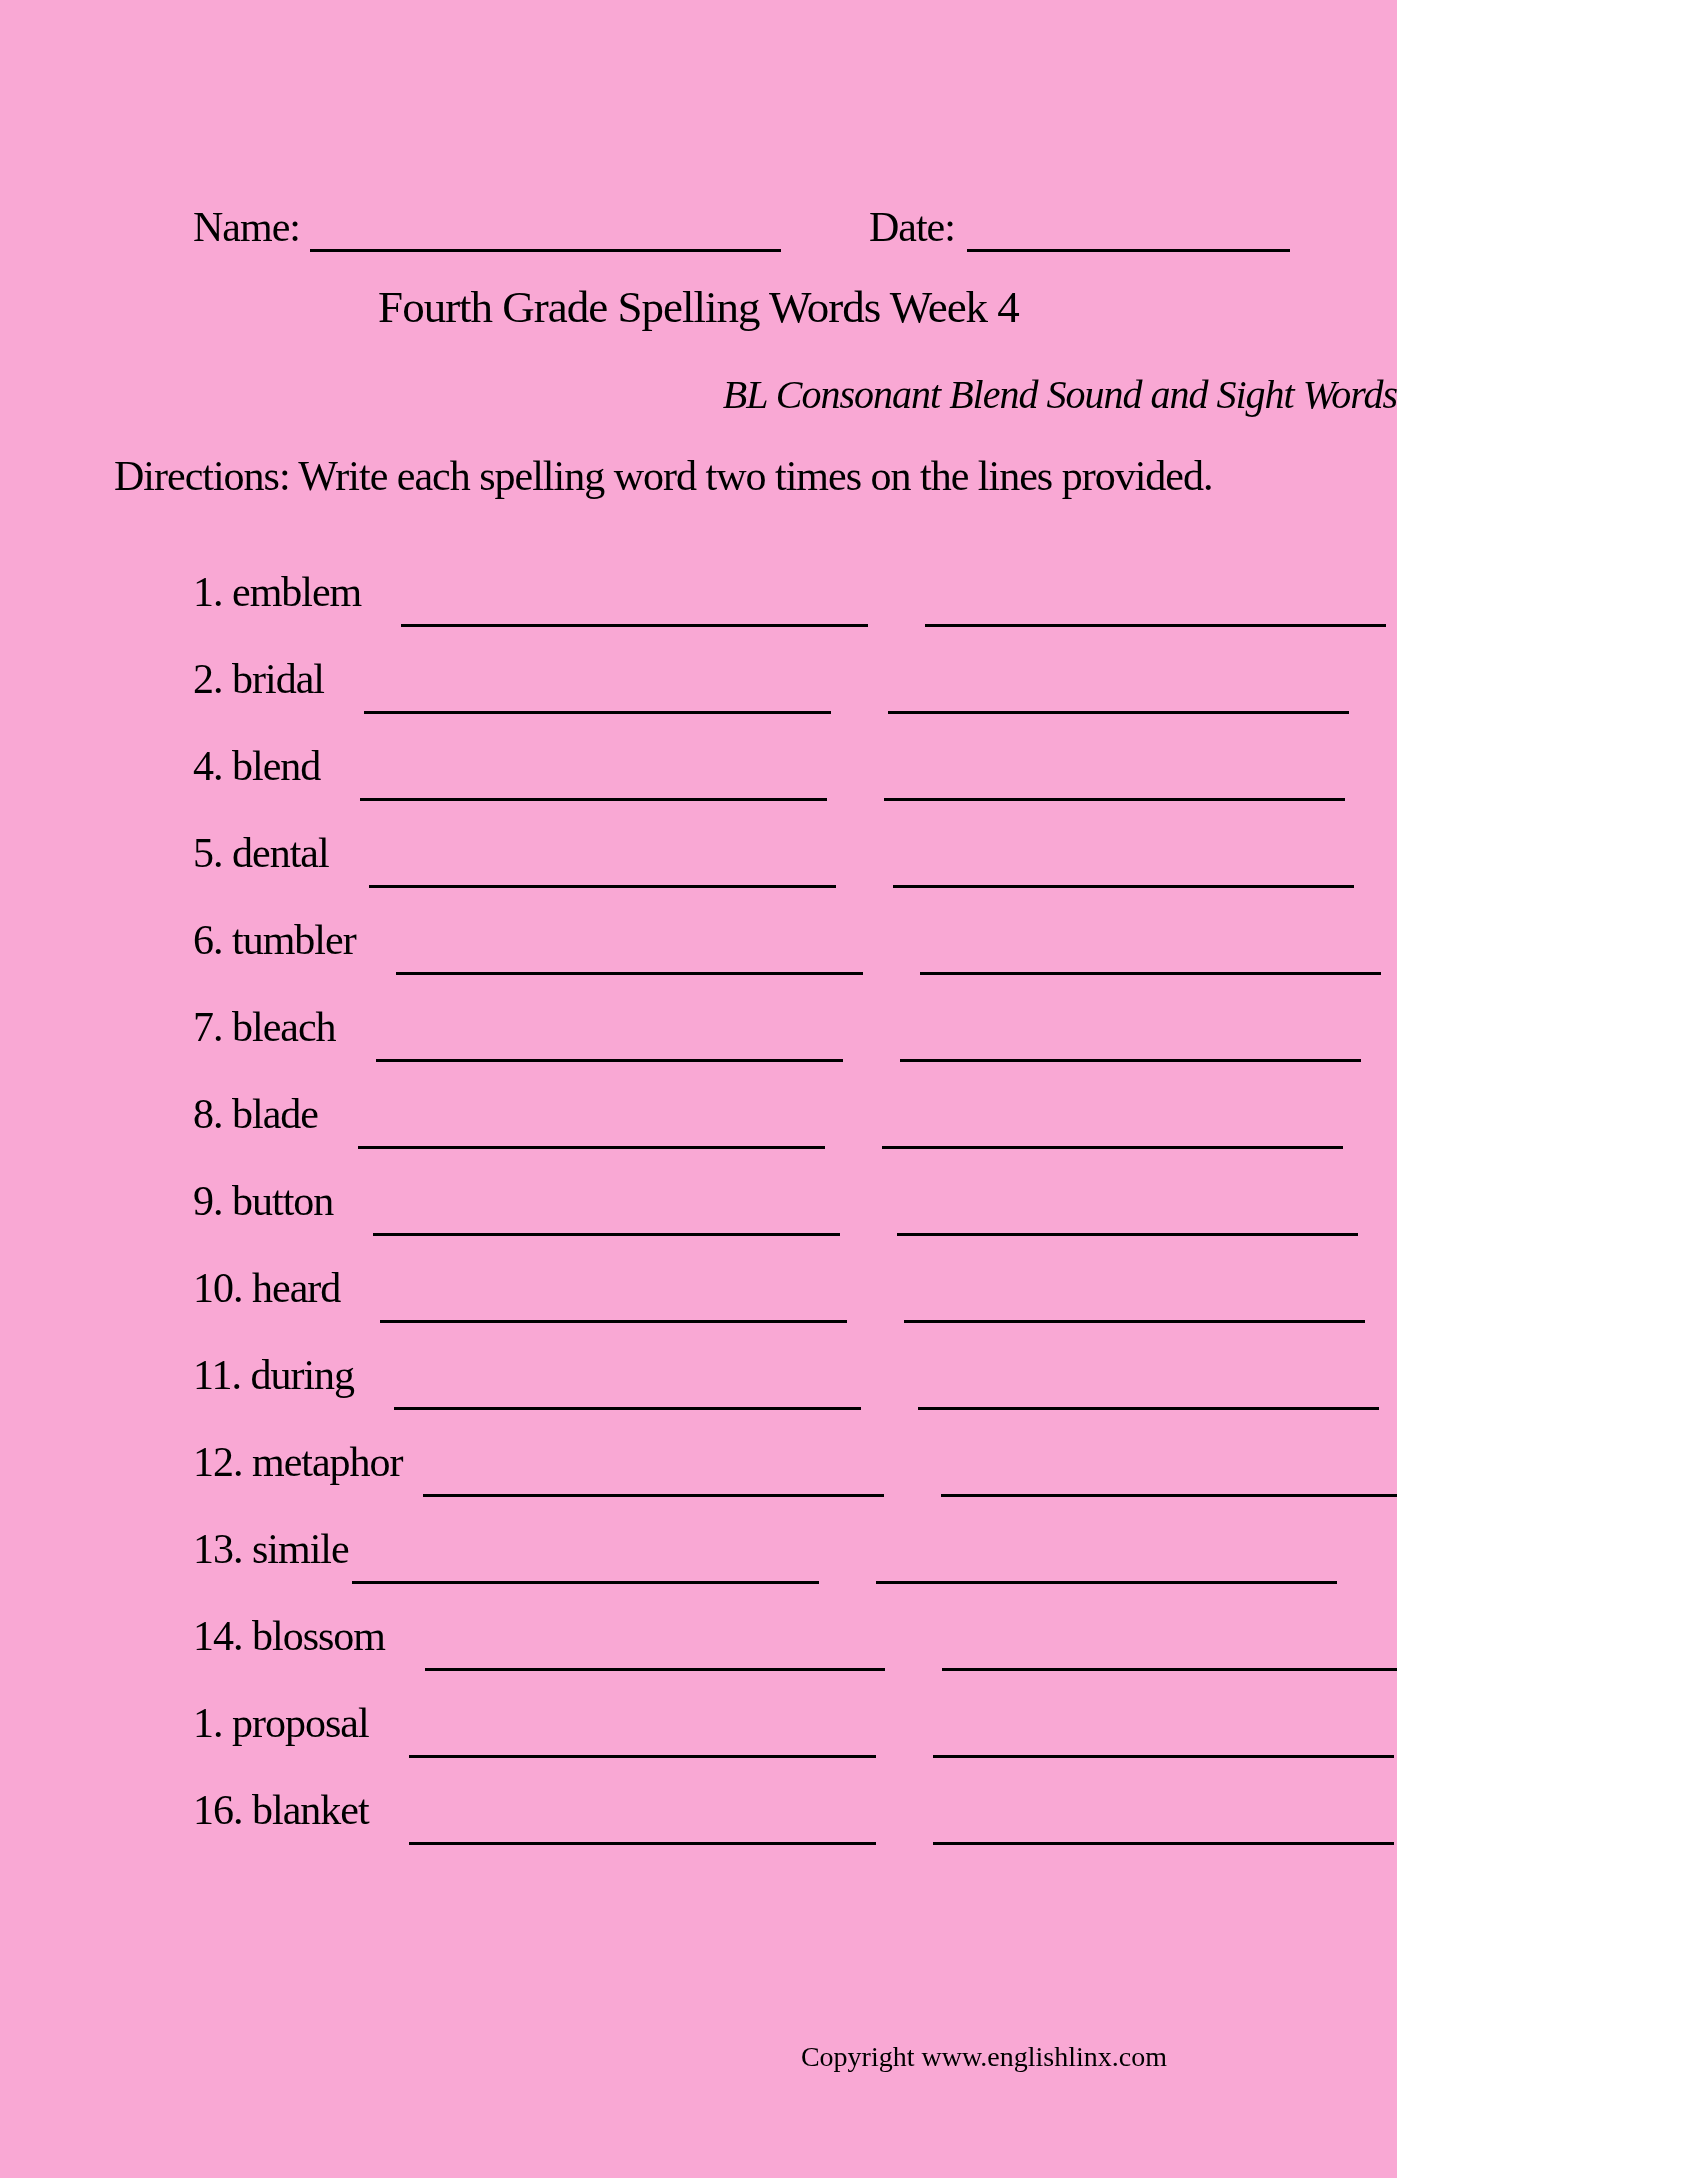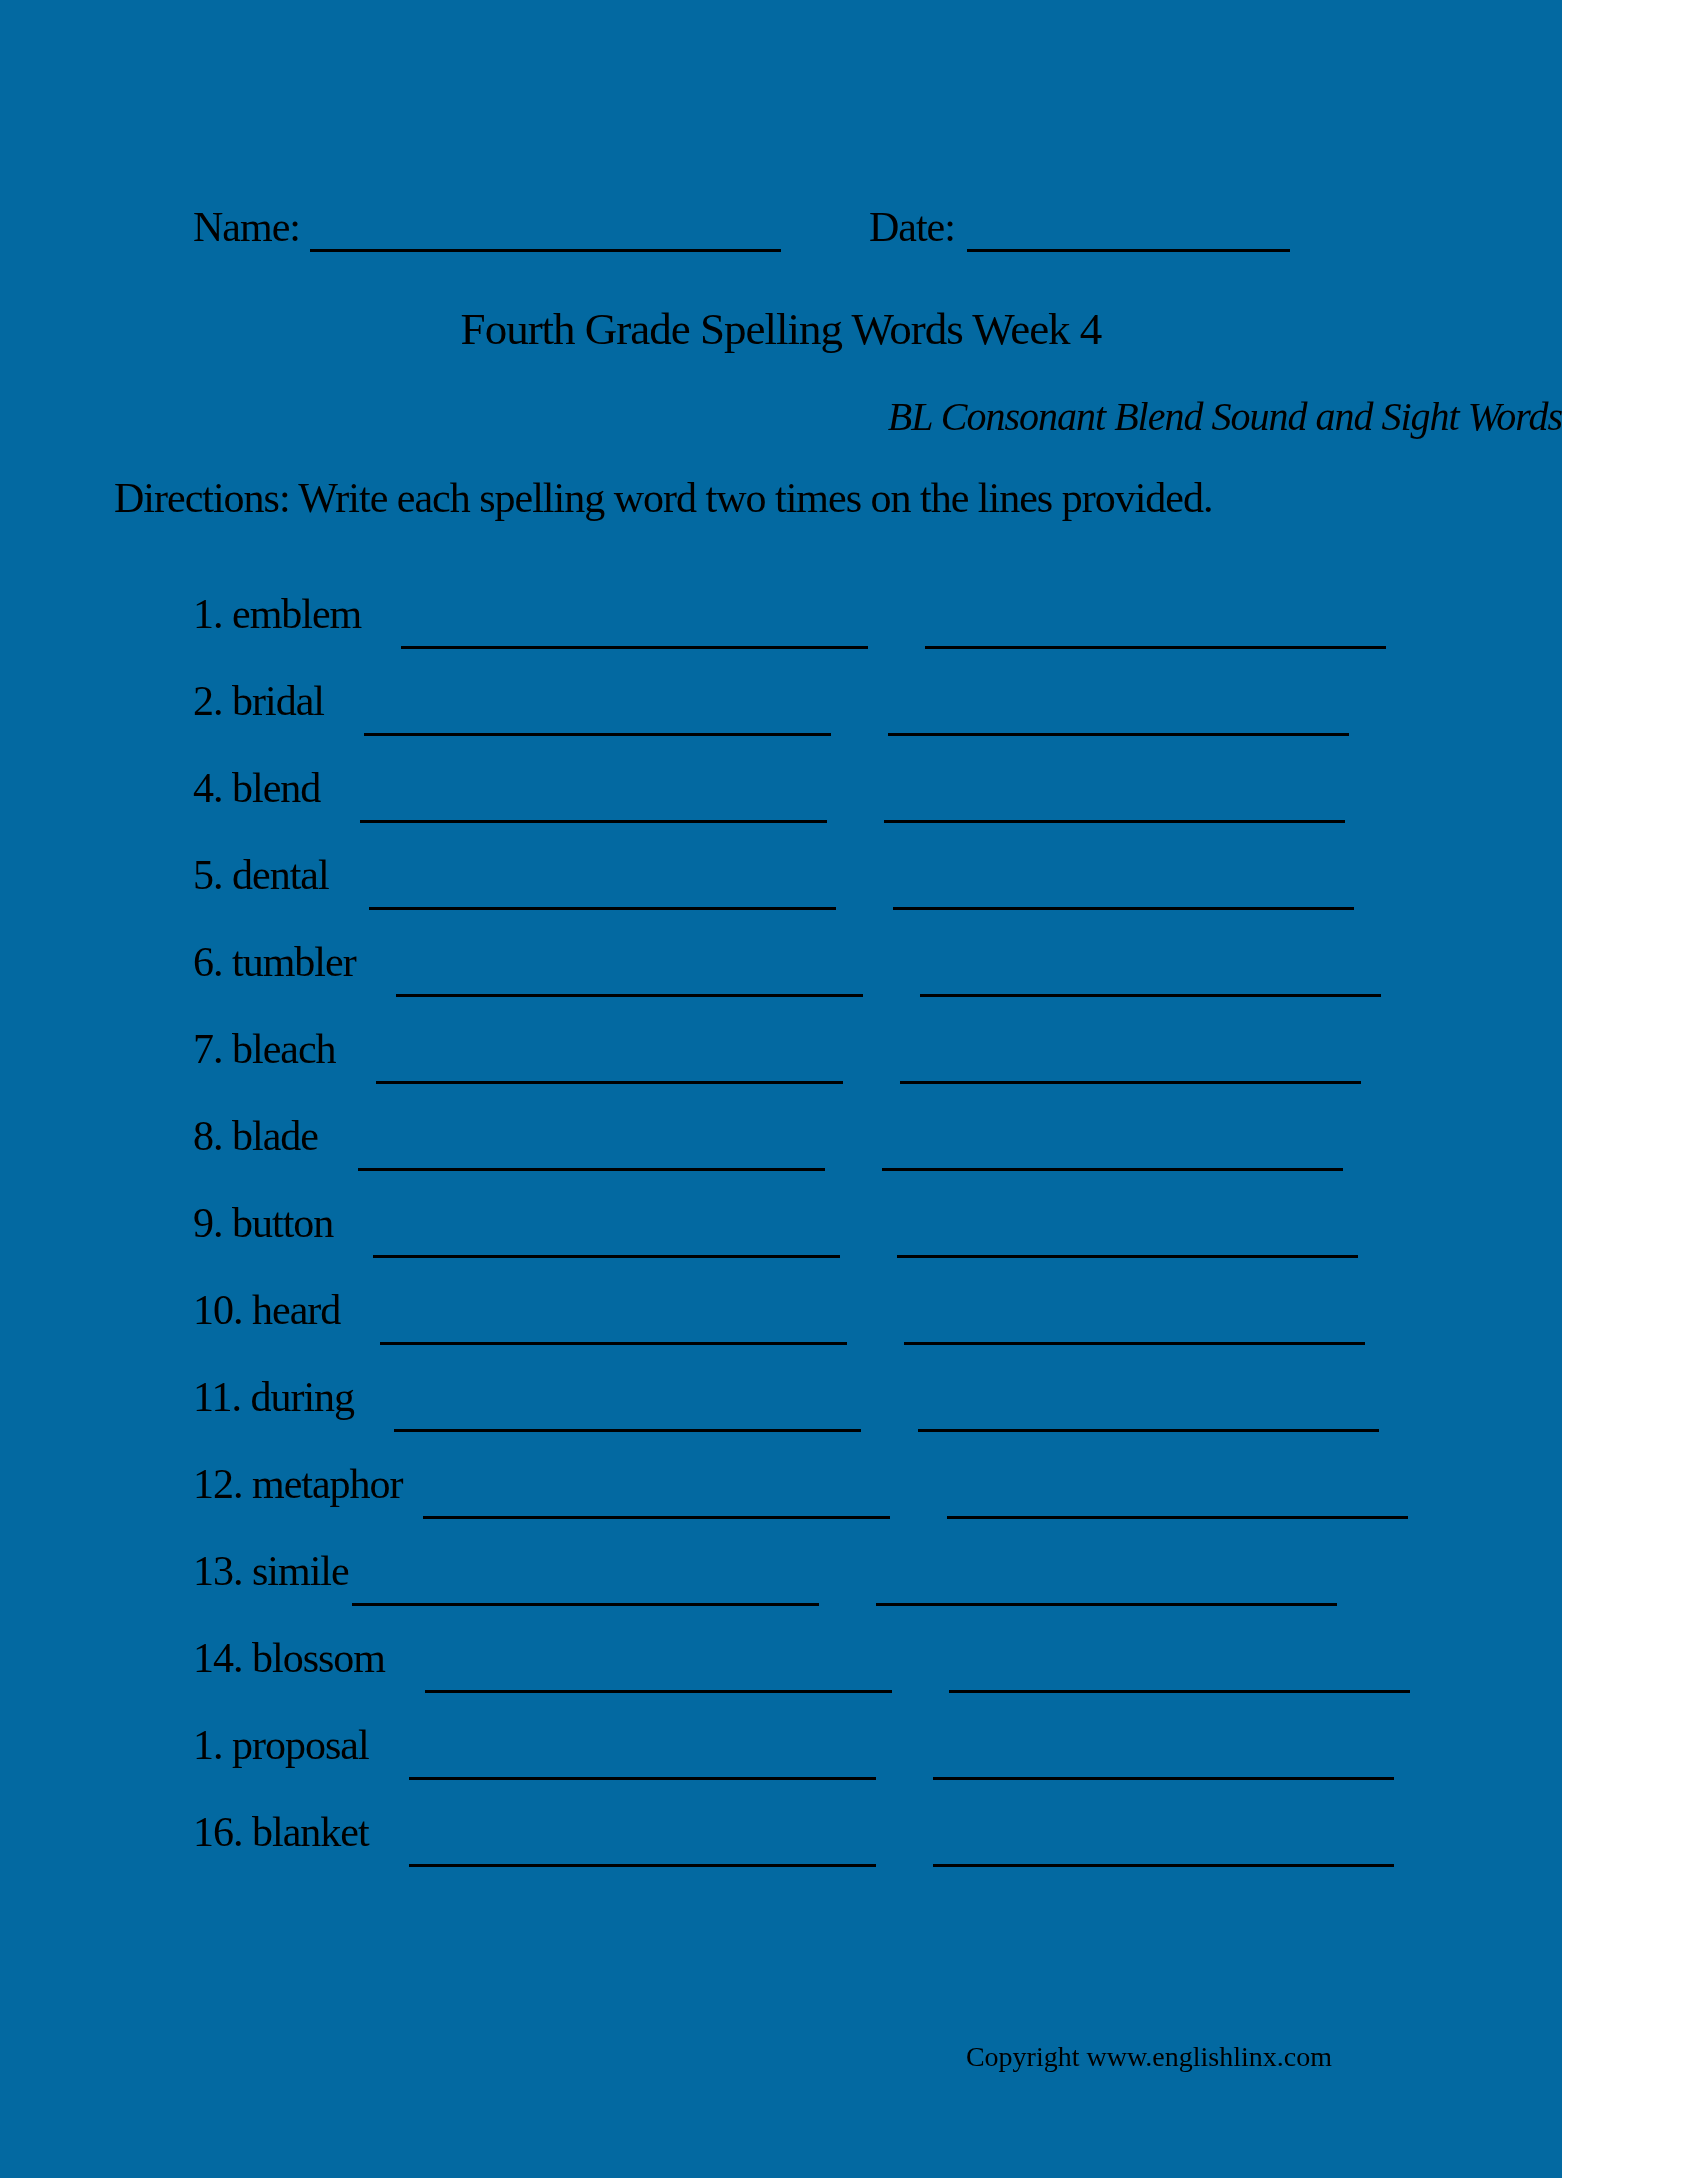--- a/index.html
+++ b/index.html
@@ -1,21 +1,21 @@
 <!DOCTYPE html>
 <html><head>
 <meta charset="utf-8">
 <style>
   * { margin: 0; padding: 0; box-sizing: border-box; }
   html, body { background: #ffffff; }
   .page {
-    width: 1562px;
+    width: 1397px;
     height: 2178px;
     position: relative;
-    background: #0369a1;
+    background: #f9a8d4;
     color: #000000;
     font-family: "Liberation Serif", serif;
     overflow: hidden;
   }
 
   
   .name-row {
     display: flex;
     align-items: flex-end;
     margin: 206px 0 0 193px;
@@ -27,21 +27,21 @@
     display: inline-block;
     border-bottom: 3px solid #000;
     height: 40px;
   }
   .name-line { width: 471px; margin-left: 10px; }
   .date-label { margin-left: 88px; }
   .date-line { width: 323px; margin-left: 12px; }
 
   
   .title {
-    margin-top: 51px;
+    margin-top: 29px;
     text-align: center;
     font-size: 45px;
     font-weight: normal;
     letter-spacing: -1px;
   }
   .subtitle {
     margin: 38px 0 0 193px;
     font-size: 40px;
     font-style: italic;
     letter-spacing: -1px;

